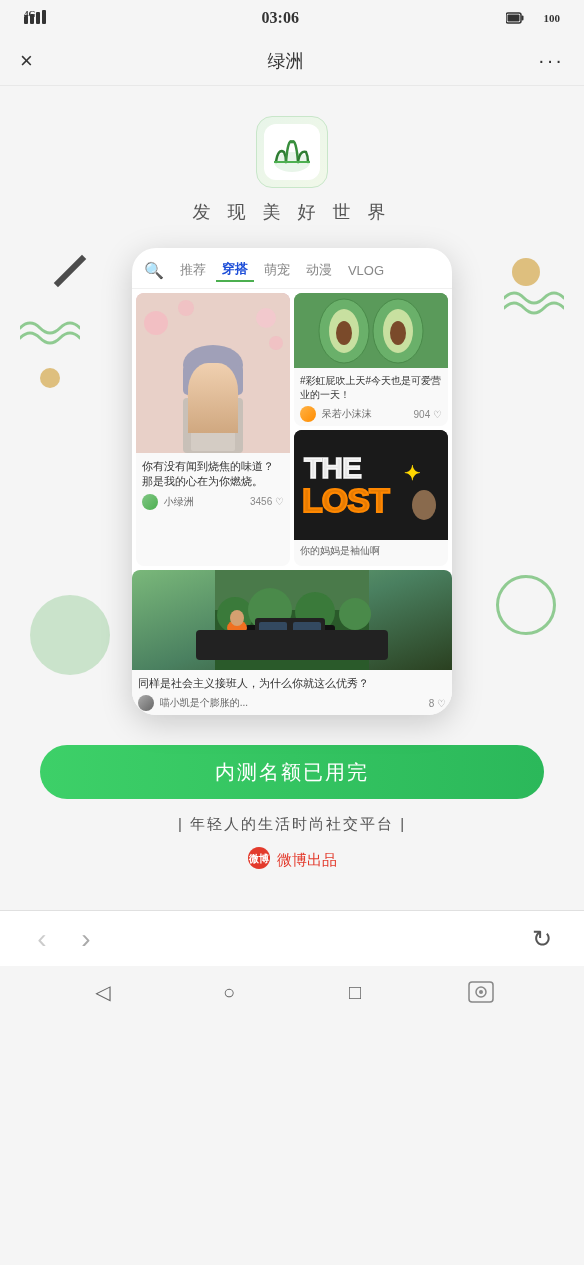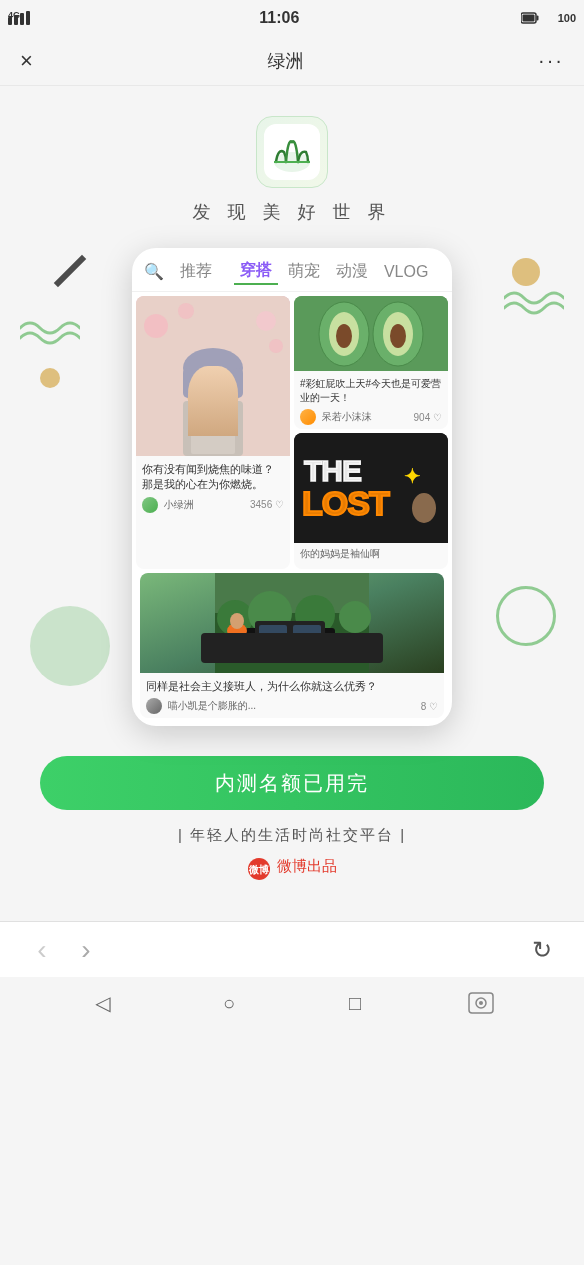--- a/index.html
+++ b/index.html
@@ -12,23 +12,24 @@
       overflow-x: hidden;
     }
 
     
     .status-bar {
       background: #f5f5f5;
       height: 36px;
       display: flex;
       align-items: center;
       justify-content: space-between;
-      padding: 0 8px;
+      padding: 0 24px;
       font-size: 13px;
       font-weight: 600;
+      font-family: Liberation Serif, serif;
     }
     .status-left { font-size: 12px; }
     .status-right { display: flex; align-items: center; gap: 19px; font-size: 13px; }
 
     
     .nav-bar {
       background: #f5f5f5;
       height: 50px;
       display: flex;
       align-items: center;
@@ -182,29 +183,28 @@
       padding: 10px 12px 6px;
       gap: 4px;
       border-bottom: 1px solid #f0f0f0;
     }
     .phone-search-icon {
       font-size: 16px;
       color: #888;
       margin-right: 6px;
     }
     .phone-tab {
-      font-size: 16px;
+      font-size: 13px;
       color: #888;
       padding: 2px 6px;
     }
     .phone-tab.active {
-      color: #8b5cf6;
+      color: #1d4ed8;
       font-weight: 600;
       border-bottom: 2px solid #4caf50;
-      margin-left: 12px;
     }
 
     
     .phone-grid {
       display: grid;
       grid-template-columns: 1fr 1fr;
       gap: 4px;
       padding: 4px;
     }
 
@@ -353,21 +353,21 @@
       text-align: left;
       font-size: 15px;
       color: #555;
       letter-spacing: 2px;
       margin-bottom: 12px;
     }
 
     
     .weibo-brand {
       display: flex;
-      align-items: flex-start;
+      align-items: flex-end;
       justify-content: center;
       gap: 6px;
       margin-bottom: 20px;
     }
     .weibo-logo {
       width: 24px;
       height: 24px;
     }
     .weibo-text {
       font-size: 15px;
@@ -426,21 +426,21 @@
 <div class="status-bar">
   <span class="status-left">
     <svg width="30" height="16" viewBox="0 0 30 16">
       <rect x="0" y="8" width="4" height="8" fill="#333" rx="1"></rect>
       <rect x="6" y="6" width="4" height="10" fill="#333" rx="1"></rect>
       <rect x="12" y="4" width="4" height="12" fill="#333" rx="1"></rect>
       <rect x="18" y="2" width="4" height="14" fill="#333" rx="1"></rect>
       <text x="0" y="9" font-size="9" fill="#333">4G</text>
     </svg>
   </span>
-  <span style="font-size:16px;font-weight:600;color:#333;">11:06</span>
+  <span style="font-size:16px;font-weight:600;color:#333;">03:06</span>
   <div class="status-right">
     <svg width="18" height="14" viewBox="0 0 18 14">
       <rect x="0" y="2" width="15" height="10" rx="2" fill="none" stroke="#333" stroke-width="1.5"></rect>
       <rect x="15.5" y="4.5" width="2" height="5" rx="1" fill="#333"></rect>
       <rect x="1.5" y="3.5" width="12" height="7" rx="1" fill="#333"></rect>
     </svg>
     <span style="font-size:11px;color:#333;">100</span>
   </div>
 </div>
 
@@ -600,21 +600,21 @@
                 </svg>
               </div>
               <div class="phone-card-body" style="padding:4px 6px;">
                 <div class="phone-card-text" style="font-size:10px;color:#666;">你的妈妈是袖仙啊</div>
               </div>
             </div>
 
           </div>
         </div>
 
-        <div style="padding:8px;padding-top:0;">
+        <div style="padding:0;padding-top:0;">
           <div class="phone-card">
             <div class="img-car">
               <svg width="100%" height="100" viewBox="0 0 154 100">
                 <rect width="154" height="100" fill="#4a7a4a"></rect>
 
                 <rect x="0" y="40" width="154" height="60" fill="#2a5a2a"></rect>
                 <circle cx="20" cy="45" r="18" fill="#3a7a3a"></circle>
                 <circle cx="55" cy="40" r="22" fill="#4a8a4a"></circle>
                 <circle cx="100" cy="42" r="20" fill="#3a7a3a"></circle>
                 <circle cx="140" cy="44" r="16" fill="#4a8a4a"></circle>

